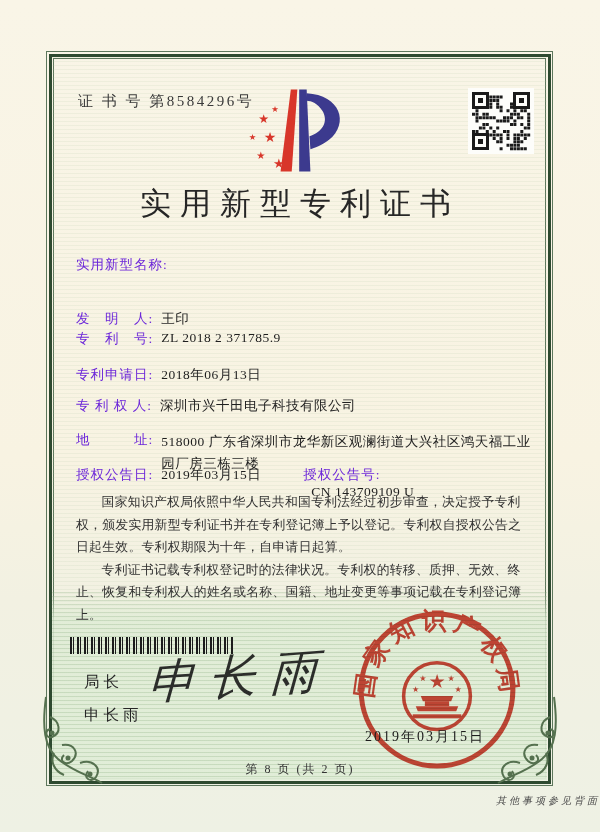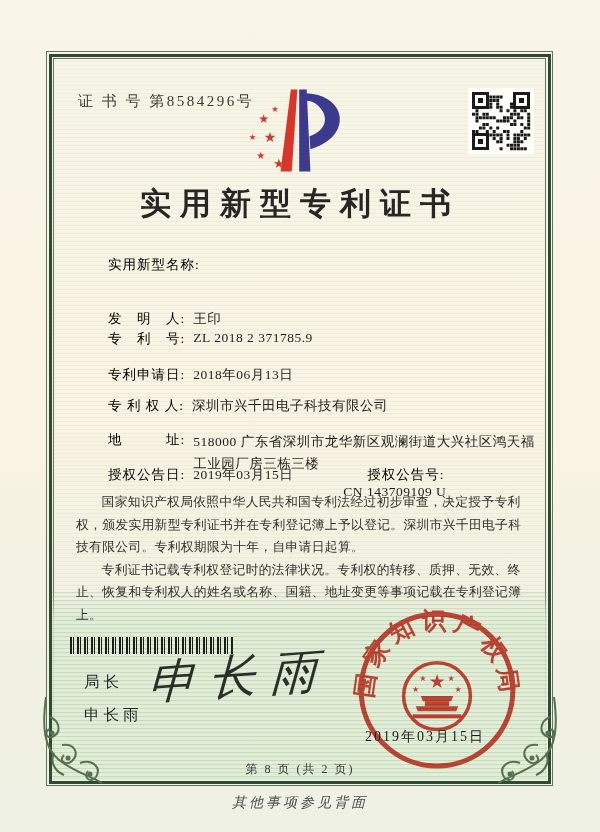--- a/index.html
+++ b/index.html
@@ -37,25 +37,25 @@
       linear-gradient(180deg, rgba(223,236,213,0) 0%, rgba(223,236,213,0.85) 15%, rgba(224,237,215,0.95) 100%);
   }
   .cert-no {
     position:absolute; left:78px; top:92px;
     font-size:15px; letter-spacing:2.5px; color:#3a3a3a;
   }
   .logo { position:absolute; left:232px; top:80px; width:140px; height:102px; }
   .qr { position:absolute; left:468px; top:88px; width:66px; height:66px; background:#fdfdfa; }
   .title {
     position:absolute; left:0; right:0; top:183px;
-    text-align:center; font-size:31px; font-weight:bold;
+    text-align:center; font-size:31px; font-weight:normal;
     letter-spacing:9px; color:#262626;
   }
   .row { position:absolute; left:76px; width:460px; display:flex; font-size:13.5px; }
-  .row .lbl { flex:0 0 auto; color:#000000; letter-spacing:1px; white-space:pre;margin-left:32px; }
+  .row .lbl { flex:0 0 auto; color:#6d28d9; letter-spacing:1px; white-space:pre; }
   .row .val { margin-left:8px; color:#1f1f1f; letter-spacing:0.5px; }
   .row .val.wrap { width:372px; line-height:1.65; }
   .pair2 { margin-left:42px; display:flex;flex-direction:column; }
   .paras { position:absolute; left:76px; top:491px; width:453px; font-size:12.8px;
            line-height:1.76; color:#313131; letter-spacing:0.3px; }
   .paras p { text-indent:2em; }
   .barcode {
     position:absolute; left:70px; top:637px; width:163px; height:17px;
     background:repeating-linear-gradient(90deg,
       #1c1c1c 0 2px, transparent 2px 3px,
@@ -70,22 +70,22 @@
     font-size:47px; color:#141414; letter-spacing:14px;
     font-style:italic; transform:rotate(-4deg) skewX(-6deg);
     opacity:0.88; white-space:nowrap;
   }
   .seal { position:absolute; left:352px; top:603px; width:170px; height:170px;
           mix-blend-mode:multiply; opacity:0.92; }
   .seal-date { position:absolute; left:365px; top:728px; font-size:14px;
                letter-spacing:2px; color:#1d1d1d; }
   .page-footer { position:absolute; left:0; right:0; top:761px; text-align:center;
                  font-size:12px; letter-spacing:2px; color:#333; }
-  .back-note { position:absolute; left:0; right:0; top:794px; text-align:center;
-               font-size:14px; letter-spacing:3px; color:#4c4c4c; font-style:italic; }
+  .back-note { position:absolute; left:0; right:0; top:794px; text-align:right;
+               font-size:10px; letter-spacing:3px; color:#4c4c4c; font-style:italic; }
   .flourish { position:absolute; width:86px; height:100px; }
   .flourish.bl { left:40px; top:687px; }
   .flourish.br { left:474px; top:687px; transform:scaleX(-1); }
 </style>
 </head>
 <body>
 
 <div class="paper-tint"></div>
 
 <div class="frame-outer">
@@ -152,21 +152,21 @@
 <div class="row" style="top:466px">
   <span class="lbl">授权公告日:</span>
   <span class="val">2019年03月15日</span>
   <span class="pair2">
     <span class="lbl">授权公告号:</span>
     <span class="val">CN 143709109 U</span>
   </span>
 </div>
 
 <div class="paras">
-  <p>国家知识产权局依照中华人民共和国专利法经过初步审查，决定授予专利权，颁发实用新型专利证书并在专利登记簿上予以登记。深圳市兴千田电子科技有限公司。专利权期限为十年，自申请日起算。</p>
+  <p>国家知识产权局依照中华人民共和国专利法经过初步审查，决定授予专利权，颁发实用新型专利证书并在专利登记簿上予以登记。专利权自授权公告之日起生效。专利权期限为十年，自申请日起算。</p>
   <p>专利证书记载专利权登记时的法律状况。专利权的转移、质押、无效、终止、恢复和专利权人的姓名或名称、国籍、地址变更等事项记载在专利登记簿上。</p>
 </div>
 
 <div class="barcode"></div>
 
 <div class="director">
   <div>局长</div>
   <div>申长雨</div>
 </div>
 

